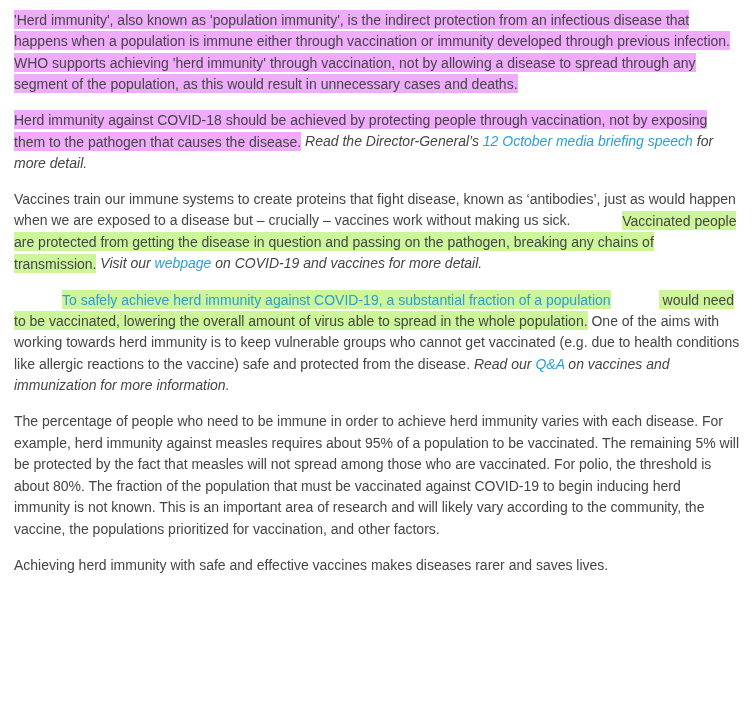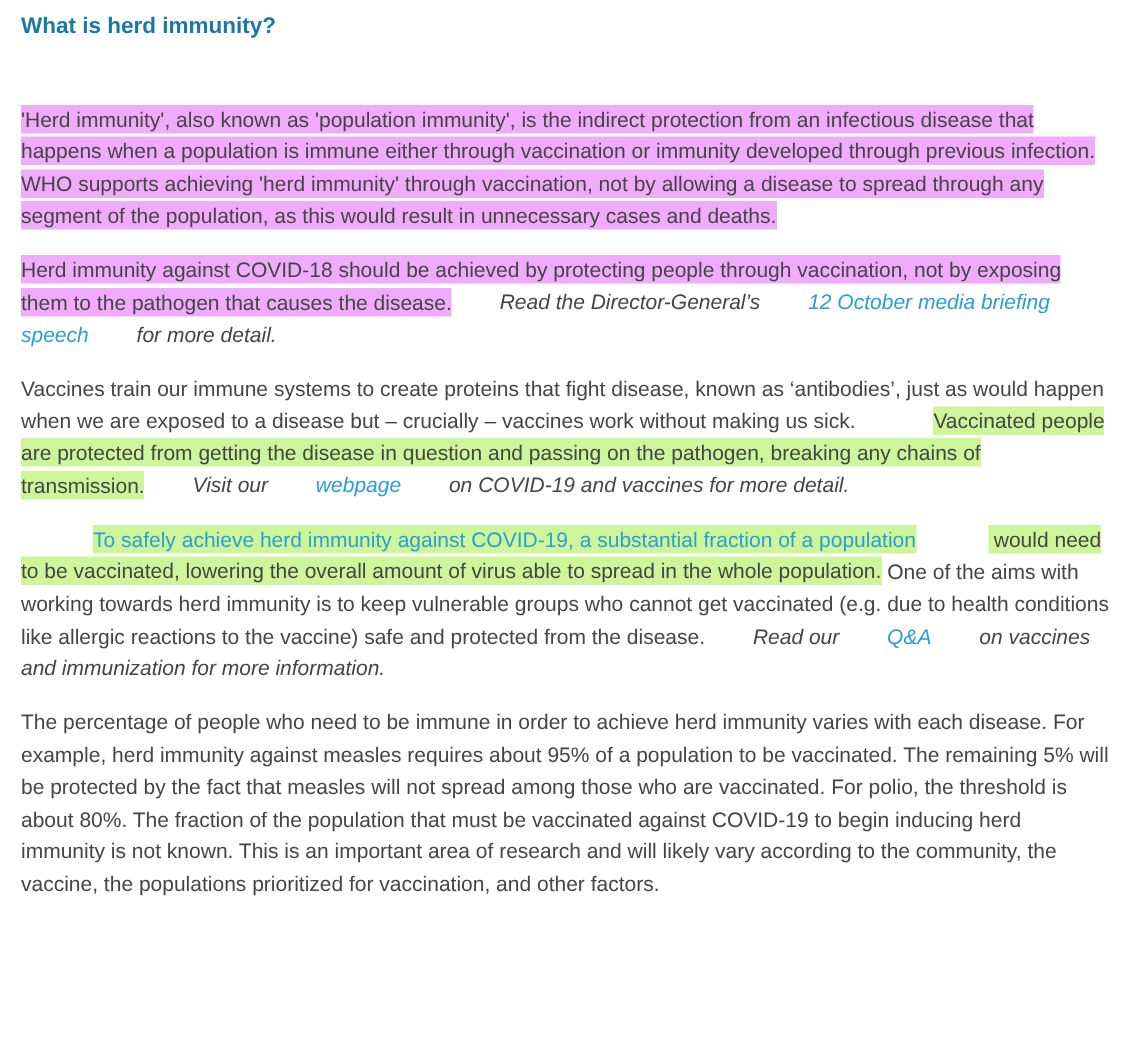--- a/index.html
+++ b/index.html
@@ -23,29 +23,29 @@
     line-height: 18px;
   }
   .article-body p {
     margin: 0 0 14.5px 0;
   }
   .article-body a {
     color: #2a9fd4;
     text-decoration: none;
     cursor: pointer;
   }
-  .italic { font-style: italic; padding-left: 28px; }
+  .italic { font-style: italic; }
   .hl-yellow { background-color: #f0abfc; padding: 1.5px 0; }
   .hl-green  { background-color: #cdf69b; padding: 1.5px 0; margin-left: 48px; }
 </style>
 </head>
 <body>
 
 <main>
-  <h2 class="heading">What is herd immunity?</h2>
   <div class="article-body">
       <p><span class="hl-yellow">'Herd immunity', also known as 'population immunity', is the indirect protection from an infectious disease that happens when a population is immune either through vaccination or immunity developed through previous infection. WHO supports achieving 'herd immunity' through vaccination, not by allowing a disease to spread through any segment of the population, as this would result in unnecessary cases and deaths.</span></p>
       <p><span class="hl-yellow">Herd immunity against COVID-18 should be achieved by protecting people through vaccination, not by exposing them to the pathogen that causes the disease.</span><span class="italic"> Read the Director-General’s </span><a href="#" class="italic">12 October media briefing speech</a><span class="italic"> for more detail.</span></p>
       <p><span>Vaccines train our immune systems to create proteins that fight disease, known as ‘antibodies’, just as would happen when we are exposed to a disease but – crucially – vaccines work without making us sick. </span><span class="hl-green">Vaccinated people are protected from getting the disease in question and passing on the pathogen, breaking any chains of transmission.</span><span class="italic"> Visit our </span><a href="#" class="italic">webpage</a><span class="italic"> on COVID-19 and vaccines for more detail.</span></p>
       <p><a href="#" class="hl-green">To safely achieve herd immunity against COVID-19, a substantial fraction of a population</a><span class="hl-green"> would need to be vaccinated, lowering the overall amount of virus able to spread in the whole population.</span><span> One of the aims with working towards herd immunity is to keep vulnerable groups who cannot get vaccinated (e.g. due to health conditions like allergic reactions to the vaccine) safe and protected from the disease. </span><span class="italic">Read our </span><a href="#" class="italic">Q&amp;A</a><span class="italic"> on vaccines and immunization for more information.</span></p>
       <p><span>The percentage of people who need to be immune in order to achieve herd immunity varies with each disease. For example, herd immunity against measles requires about 95% of a population to be vaccinated. The remaining 5% will be protected by the fact that measles will not spread among those who are vaccinated. For polio, the threshold is about 80%. The fraction of the population that must be vaccinated against COVID-19 to begin inducing herd immunity is not known. This is an important area of research and will likely vary according to the community, the vaccine, the populations prioritized for vaccination, and other factors.</span></p>
+      <p><span>Achieving herd immunity with safe and effective vaccines makes diseases rarer and saves lives.</span></p>
     </div>
 </main>
 
 </body></html>

